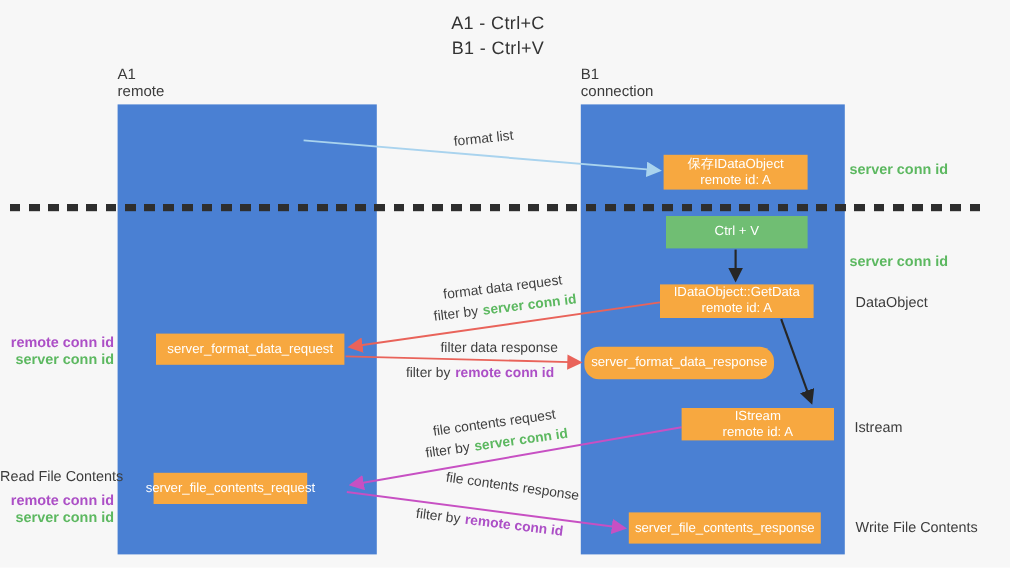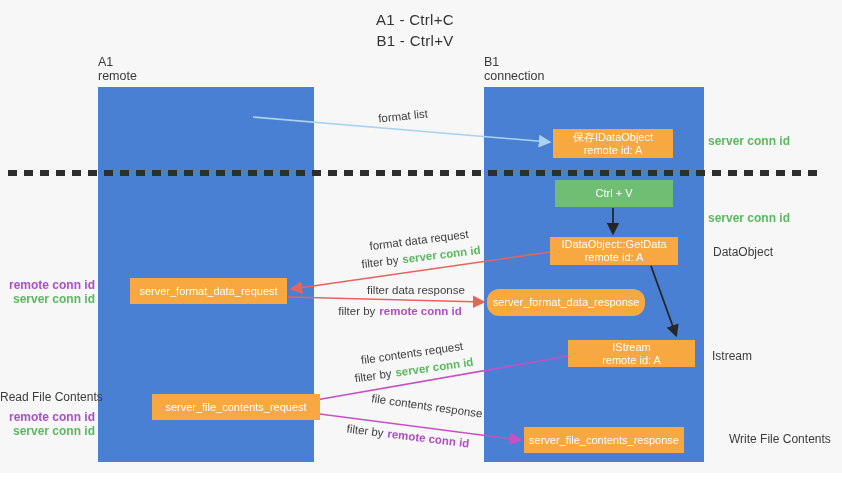--- a/index.html
+++ b/index.html
@@ -24,21 +24,21 @@
     white-space:nowrap;}
   .node.green{background:var(--green-box,#70be73);}
   .node.orange{background:var(--orange-box,#f7a840);}
   #node-ctrl-c{left:137px;top:105px;width:117px;height:26px;}
   #node-save-idataobject{left:553px;top:129px;width:120px;height:29px;}
   #node-ctrl-v{left:555px;top:180px;width:118px;height:27px;}
   #node-getdata{left:550px;top:237px;width:128px;height:28px;}
   #node-format-request{left:130px;top:278px;width:157px;height:26px;}
   #node-format-response{left:487px;top:289px;width:158px;height:27px;border-radius:12px;}
   #node-istream{left:568px;top:340px;width:127px;height:27px;}
-  #node-file-request{left:128px;top:394px;width:168px;height:26px;margin-left:24px;}
+  #node-file-request{left:128px;top:394px;width:128px;height:26px;}
   #node-file-response{left:524px;top:427px;width:160px;height:26px;}
   .edge-label{position:absolute;white-space:nowrap;color:#3f3f3f;font-size:11.5px;
     transform:translate(-50%,-50%);}
   .green-t{color:var(--green-text,#5cb860);font-weight:bold;margin-left:4px;}
   .purple-t{color:var(--purple-text,#ac4fc6);font-weight:bold;margin-left:4px;}
   .side-label{position:absolute;white-space:nowrap;font-size:12px;color:#3c3c3c;}
   .side-label.bold-green{color:var(--green-text,#5cb860);font-weight:bold;}
   .side-label.bold-purple{color:var(--purple-text,#ac4fc6);font-weight:bold;}
   .left-col{left:0;width:95px;text-align:right;}
   svg#edges{position:absolute;left:0;top:0;pointer-events:none;}
@@ -139,21 +139,21 @@
 
   <div class="edge-label" style="left:427px;top:406px;transform:translate(-50%,-50%) rotate(8deg);">file contents response</div>
   <div class="edge-label" style="left:408px;top:436px;transform:translate(-50%,-50%) rotate(7deg);">
     <span>filter by</span><span class="purple-t">remote conn id</span>
   </div>
 
   <div class="side-label bold-green" style="left:708px;top:134px;">server conn id</div>
   <div class="side-label bold-green" style="left:708px;top:211px;">server conn id</div>
   <div class="side-label" style="left:713px;top:245px;">DataObject</div>
   <div class="side-label" style="left:712px;top:349px;">Istream</div>
-  <div class="side-label" style="left:729px;top:432px;">Write File Contents</div>
+  <div class="side-label" style="left:713px;top:432px;">Write File Contents</div>
 
   <div class="side-label bold-purple left-col" style="top:278px;">remote conn id</div>
   <div class="side-label bold-green left-col" style="top:292px;">server conn id</div>
   <div class="side-label left-col" style="top:390px;">Read File Contents</div>
   <div class="side-label bold-purple left-col" style="top:410px;">remote conn id</div>
   <div class="side-label bold-green left-col" style="top:424px;">server conn id</div>
 
   <div class="bottom-strip"></div>
 </div>
 

